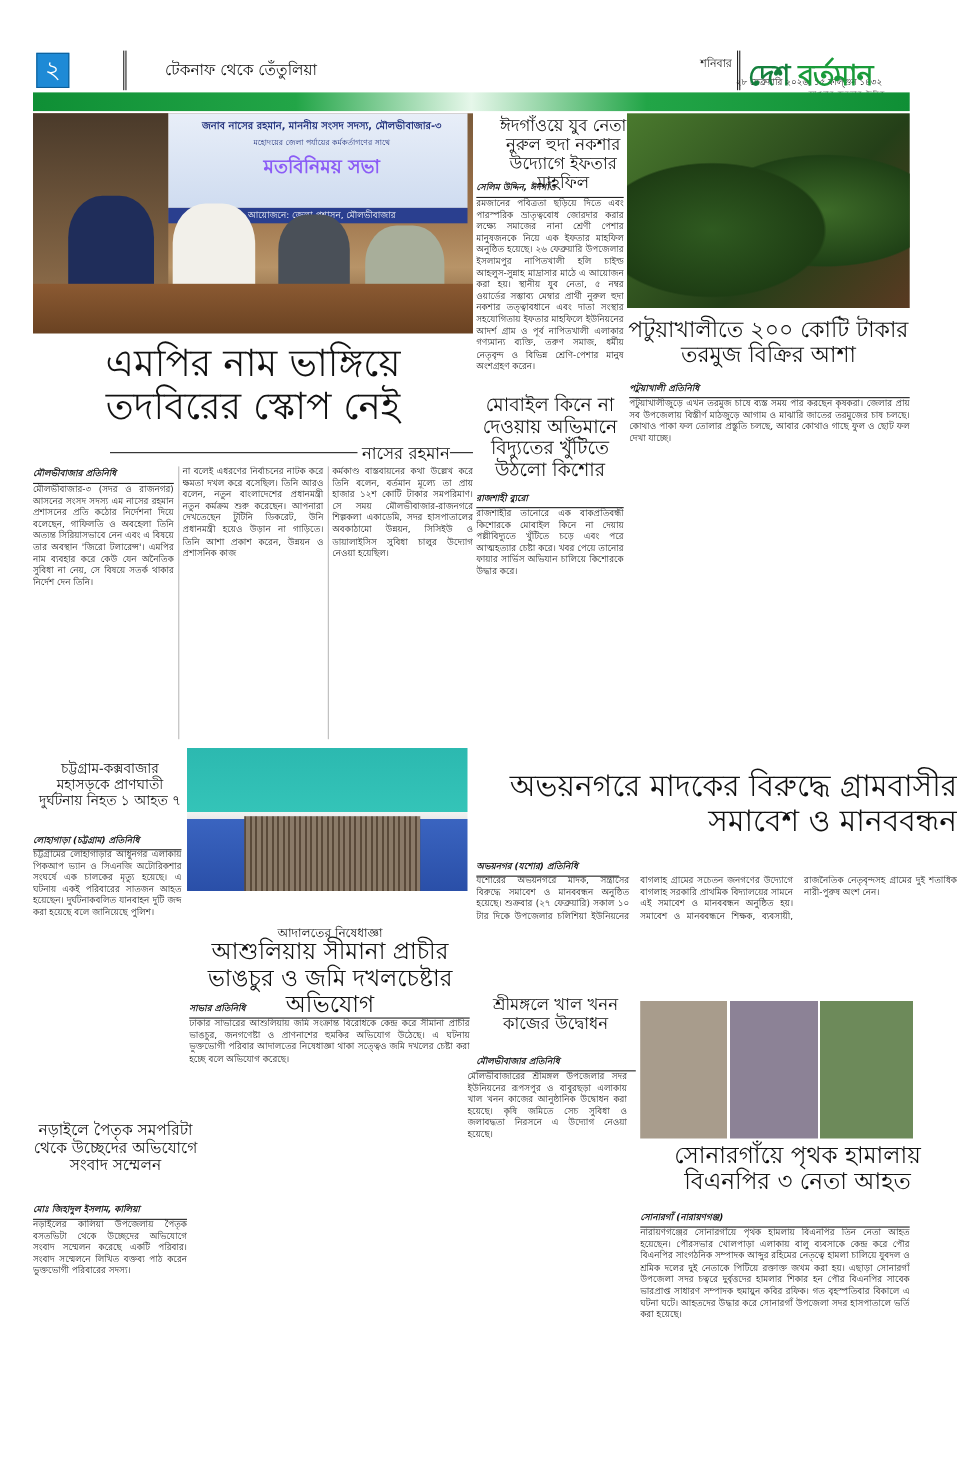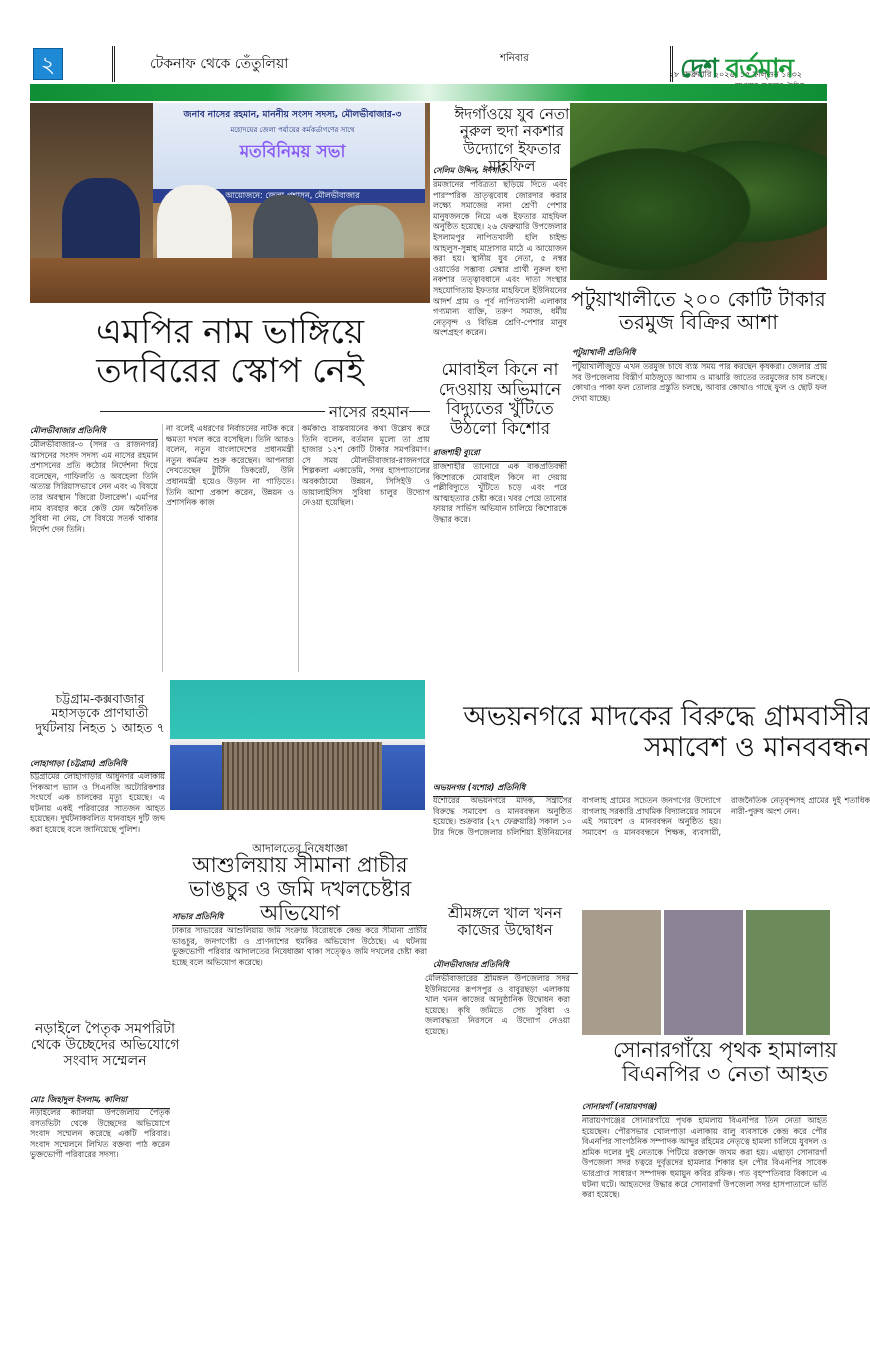--- a/index.html
+++ b/index.html
@@ -1,21 +1,21 @@
 <!DOCTYPE html>
 <html><head>
 <meta charset="utf-8">
 <style>
   * { box-sizing: border-box; margin: 0; padding: 0; }
   body { width: 870px; height: 1349px; background: #fff; font-family: "DejaVu Sans", sans-serif; color: #111; position: relative; overflow: hidden; }
   .abs { position: absolute; }
   .page-num { left: 33px; top: 48px; width: 30px; height: 32px; background: #1e8ad6; color: #fff; font-size: 22px; text-align: center; line-height: 32px; border: 1px solid #0d5f9a; }
   .vbar { width: 3px; border-left: 1px solid #222; border-right: 1px solid #222; }
   .section-title { left: 122px; top: 52px; font-size: 14px; font-family: "DejaVu Serif", serif; margin-left: 28px; }
-  .day { left: 500px; top: 50px; width: 302px; text-align: left; font-size: 10px; }
+  .day { left: 500px; top: 50px; width: 302px; text-align: center; font-size: 10px; }
   .date { left: 500px; top: 68px; width: 302px; text-align: right; font-size: 8px; }
   .logo { left: 680px; top: 48px; font-size: 26px; font-weight: bold; font-family: "DejaVu Serif", serif; letter-spacing: -1px; }
   .logo .red { color: #15803d; }
   .logo .green { color: #1a9b3a; }
   .tagline { left: 735px; top: 80px; font-size: 6px; color: #333; letter-spacing: 1px; }
   .greenbar { left: 30px; top: 84px; width: 797px; height: 17px; background: linear-gradient(90deg, #0f8f35 0%, #22a547 30%, #e6f7ea 50%, #22a547 70%, #0f8f35 100%); }
   .photo { overflow: hidden; }
   .ph1 { left: 30px; top: 103px; width: 400px; height: 200px; background: linear-gradient(180deg, #7a5a3a 0%, #9a7048 40%, #b89468 70%, #6e4e30 100%); }
   .banner { left: 153px; top: 103px; width: 272px; height: 100px; background: linear-gradient(180deg, #e8eef8, #cfdcf0); border-bottom: 14px solid #2a3f8f; }
   .banner-l1 { left: 160px; top: 107px; width: 265px; font-size: 9px; color: #1d2d7a; font-weight: bold; text-align: center; }

